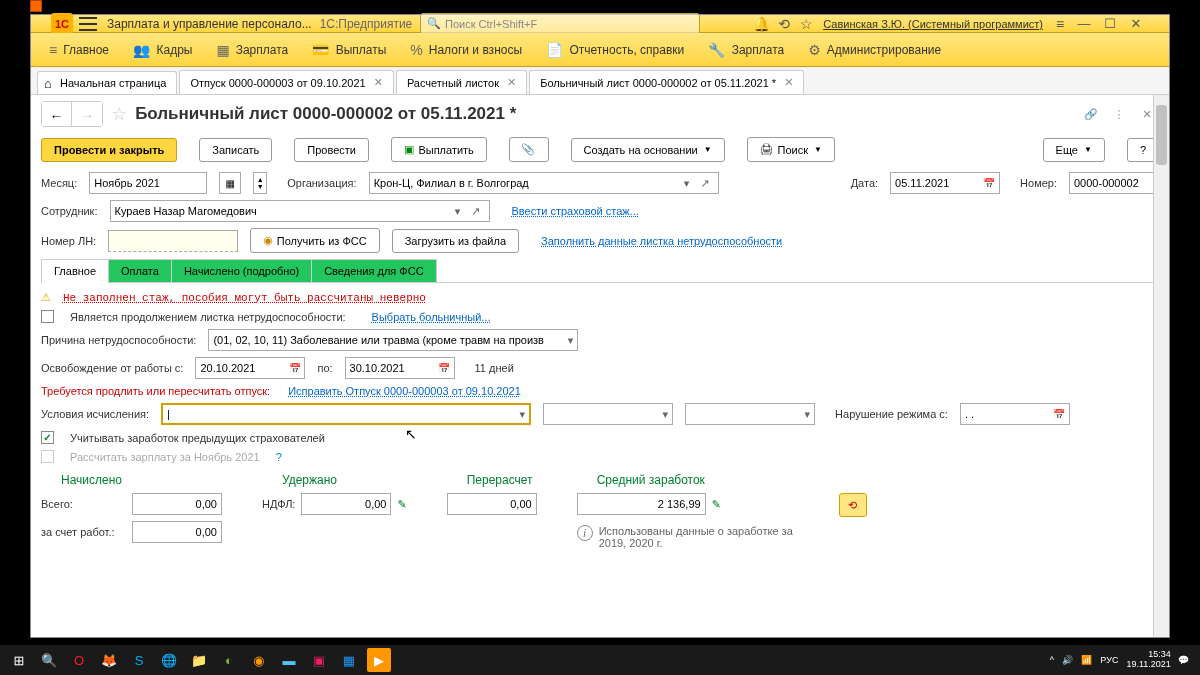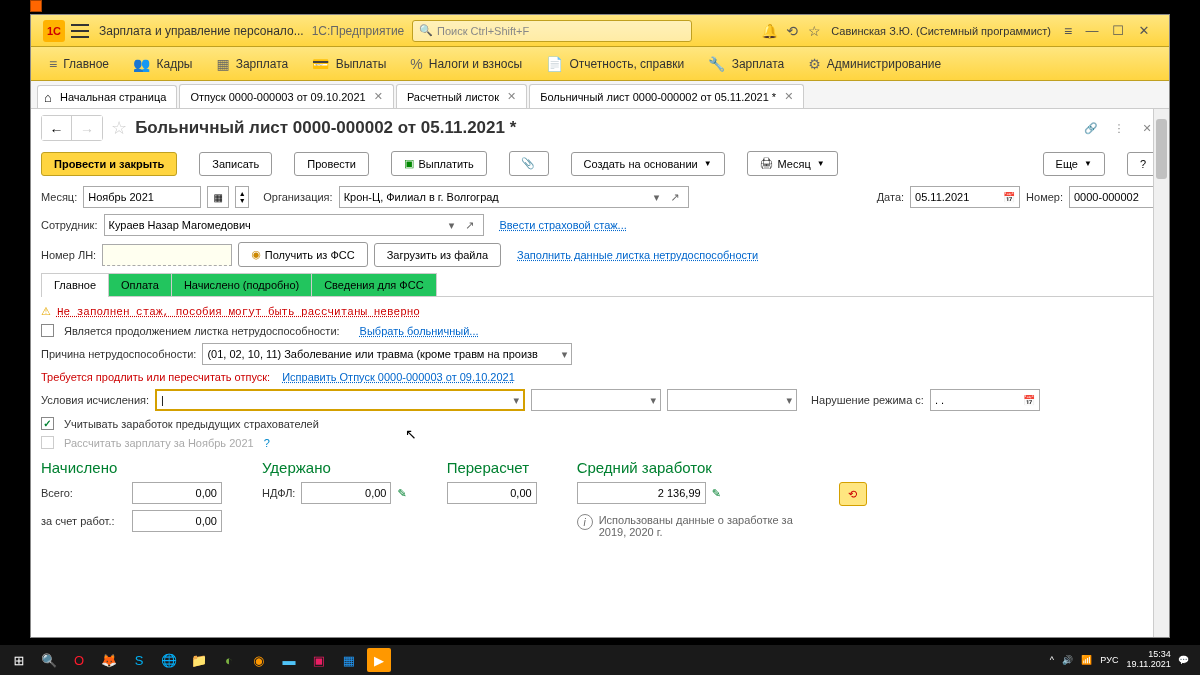--- a/index.html
+++ b/index.html
@@ -1,27 +1,27 @@
 <!DOCTYPE html>
 <html><head>
 <meta charset="utf-8">
 <style>
 * { box-sizing: border-box; margin: 0; padding: 0; font-family: Arial, sans-serif; }
 body { background: #000; width: 1200px; height: 675px; overflow: hidden; position: relative; }
 .window { position: absolute; top: 14px; left: 30px; width: 1140px; height: 624px; background: #fff; border: 1px solid #888; display: flex; flex-direction: column; }
-.titlebar { height: 32px; background: linear-gradient(#ffe680, #ffd540); display: flex; align-items: center; padding: 0 12px; font-size: 12px; border-bottom: 1px solid #c0a020; }
+.titlebar { height: 18px; background: linear-gradient(#ffe680, #ffd540); display: flex; align-items: center; padding: 0 20px; font-size: 12px; border-bottom: 1px solid #c0a020; }
 .titlebar .logo { width: 22px; height: 22px; background: #ffb300; border-radius: 3px; display: flex; align-items: center; justify-content: center; color: #c00; font-weight: bold; font-size: 11px; margin-right: 6px; }
 .titlebar .burger { width: 18px; height: 14px; border-top: 2px solid #333; border-bottom: 2px solid #333; position: relative; margin-right: 10px; cursor: pointer; }
 .titlebar .burger:before { content: ''; position: absolute; top: 4px; left: 0; right: 0; height: 2px; background: #333; }
 .titlebar .title { color: #333; margin-right: 8px; }
 .titlebar .sub { color: #666; margin-right: 8px; }
 .titlebar .search { flex: 0 0 280px; background: rgba(255,255,255,0.5); border: 1px solid #c0a020; height: 22px; border-radius: 3px; padding: 0 6px; display: flex; align-items: center; color: #888; font-size: 11px; }
 .titlebar .spacer { flex: 1; }
 .titlebar .icon { width: 22px; height: 22px; display: flex; align-items: center; justify-content: center; color: #555; cursor: pointer; font-size: 14px; }
-.titlebar .user { font-size: 11px; color: #333; margin: 12px 6px; }
+.titlebar .user { font-size: 11px; color: #333; margin: 12px 6px; text-decoration: underline; }
 .titlebar .wbtn { width: 26px; height: 22px; display: flex; align-items: center; justify-content: center; color: #555; cursor: pointer; font-size: 13px; }
 .menubar { height: 34px; background: linear-gradient(#ffe680, #ffd540); display: flex; align-items: center; padding: 0 6px; font-size: 12px; border-bottom: 1px solid #c0a020; }
 .menubar .item { display: flex; align-items: center; padding: 0 12px; height: 100%; cursor: pointer; color: #333; }
 .menubar .item .mi { margin-right: 6px; color: #666; font-size: 14px; }
 .tabbar { height: 28px; background: #f5f5f5; border-bottom: 1px solid #ccc; display: flex; align-items: flex-end; padding: 0 6px; font-size: 11px; }
 .tabbar .tab { border: 1px solid #ccc; border-bottom: none; background: #fff; padding: 5px 10px; margin-right: 2px; display: flex; align-items: center; cursor: pointer; border-radius: 3px 3px 0 0; position: relative; }
 .tabbar .tab.home { padding-left: 22px; }
 .tabbar .tab.home:before { content: '⌂'; position: absolute; left: 6px; font-size: 13px; }
 .tabbar .tab.active { background: #fff; font-weight: normal; }
 .tabbar .tab .x { margin-left: 8px; color: #888; }
@@ -31,21 +31,21 @@
 .header-row .nav button { width: 30px; height: 24px; border: none; background: #fff; cursor: pointer; font-size: 14px; }
 .header-row .nav button:first-child { border-right: 1px solid #ccc; }
 .header-row .star { font-size: 18px; color: #ccc; margin: 0 8px; cursor: pointer; }
 .header-row h1 { font-size: 17px; font-weight: bold; color: #333; flex: 1; }
 .header-row .ricon { width: 24px; height: 24px; display: flex; align-items: center; justify-content: center; color: #888; cursor: pointer; margin-left: 4px; border: 1px solid transparent; border-radius: 3px; }
 .toolbar { display: flex; align-items: center; padding: 4px 10px; gap: 22px; font-size: 11px; }
 .btn { border: 1px solid #999; background: #fff; padding: 5px 12px; border-radius: 3px; cursor: pointer; font-size: 11px; display: inline-flex; align-items: center; gap: 4px; }
 .btn.primary { background: #ffd540; border-color: #c0a020; font-weight: bold; }
 .btn .caret { font-size: 8px; margin-left: 2px; }
 .form-area { padding: 6px 10px; font-size: 11px; }
-.row { display: flex; align-items: center; margin-bottom: 6px; gap: 6px; }
+.row { display: flex; align-items: center; margin-bottom: 6px; gap: 12px; }
 .lbl { color: #333; }
 .input { border: 1px solid #aaa; height: 22px; padding: 0 4px; background: #fff; font-size: 11px; display: flex; align-items: center; }
 .input.date { width: 110px; position: relative; }
 .input.date:after { content: '📅'; position: absolute; right: 3px; font-size: 10px; color: #888; }
 .input.combo { position: relative; padding-right: 18px; }
 .input.combo:after { content: '▾'; position: absolute; right: 4px; color: #666; }
 .input.ext { position: relative; padding-right: 36px; }
 .input.ext:after { content: '▾  ↗'; position: absolute; right: 4px; color: #666; letter-spacing: 4px; }
 .link { color: #0066cc; text-decoration: underline dotted; cursor: pointer; }
 .tabs2 { display: flex; border-bottom: 1px solid #ccc; margin: 4px 0 8px 0; }
@@ -53,21 +53,21 @@
 .tabs2 .t.active { background: #fff; position: relative; }
 .tabs2 .t.active:after { content: ''; position: absolute; bottom: -1px; left: 0; right: 0; height: 1px; background: #fff; }
 .warn { color: #c00; }
 .warn-link { color: #c00; text-decoration: underline dotted; cursor: pointer; font-family: Liberation Mono, monospace; }
 .chk { width: 13px; height: 13px; border: 1px solid #888; display: inline-flex; align-items: center; justify-content: center; font-size: 10px; margin-right: 4px; }
 .chk.checked:before { content: '✓'; color: #008030; font-weight: bold; }
 .input.yellow { border: 2px solid #d4a000; }
 .disabled { color: #aaa; }
 .summary { display: flex; gap: 40px; margin-top: 10px; }
 .summary .col { display: flex; flex-direction: column; gap: 6px; }
-.summary .h { color: #008030; font-size: 15px; }
+.summary .h { color: #008030; font-size: 12px; margin-left: 20px; }
 .summary .r { display: flex; align-items: center; gap: 6px; }
 .summary .v { border: 1px solid #aaa; height: 22px; width: 90px; text-align: right; padding: 0 4px; display: flex; align-items: center; justify-content: flex-end; }
 .pencil { color: #008030; cursor: pointer; font-size: 11px; }
 .refresh-btn { width: 28px; height: 24px; border: 1px solid #d4a000; background: #ffe680; border-radius: 3px; display: flex; align-items: center; justify-content: center; cursor: pointer; color: #c00; }
 .info-line { display: flex; align-items: flex-start; gap: 6px; color: #666; font-size: 11px; margin-top: 4px; }
 .info-line .ii { width: 16px; height: 16px; border: 1px solid #888; border-radius: 50%; display: flex; align-items: center; justify-content: center; font-size: 10px; font-style: italic; }
 .scrollbar { position: absolute; right: 0; top: 0; bottom: 0; width: 16px; background: #f0f0f0; border-left: 1px solid #ccc; }
 .scrollbar .thumb { position: absolute; left: 2px; right: 2px; top: 10px; height: 60px; background: #c0c0c0; border-radius: 3px; }
 .taskbar { position: absolute; bottom: 0; left: 0; right: 0; height: 30px; background: #1a1a1a; display: flex; align-items: center; padding: 0 4px; }
 .taskbar .tb { width: 24px; height: 24px; margin: 0 3px; display: flex; align-items: center; justify-content: center; color: #fff; font-size: 13px; cursor: pointer; border-radius: 2px; }
@@ -178,21 +178,21 @@
           <span style="color:#080">▣</span>
           <span>Выплатить</span>
         </button>
       <button class="btn">📎</button>
       <button class="btn">
           <span>Создать на основании</span>
           <span class="caret">▼</span>
         </button>
       <button class="btn">
           <span>🖨</span>
-          <span>Месяц</span>
+          <span>Поиск</span>
           <span class="caret">▼</span>
         </button>
       <div style="flex:1"></div>
       <button class="btn">
           <span>Еще</span>
           <span class="caret">▼</span>
         </button>
       <button class="btn">?</button>
     </div>
 
@@ -200,21 +200,21 @@
       <div class="row">
         <span class="lbl">Месяц:</span>
         <div class="input" style="width:118px">Ноябрь 2021</div>
         <span class="sq-btn">▦</span>
         <span class="sq-btn" style="width:14px;flex-direction:column;font-size:7px;line-height:1">▲<br>▼</span>
         <span class="lbl" style="margin-left:8px">Организация:</span>
         <div class="input ext" style="width:350px">Крон-Ц, Филиал в г. Волгоград</div>
         <div style="flex:1"></div>
         <span class="lbl">Дата:</span>
         <div class="input date">05.11.2021</div>
-        <span class="lbl" style="">Номер:</span>
+        <span class="lbl" style="margin-left:8px">Номер:</span>
         <div class="input" style="width:90px">0000-000002</div>
       </div>
 
       <div class="row">
         <span class="lbl">Сотрудник:</span>
         <div class="input ext" style="width:380px">Кураев Назар Магомедович</div>
         <span class="link" style="margin-left:10px">Ввести страховой стаж...</span>
       </div>
 
       <div class="row">
@@ -244,20 +244,27 @@
         <span class="chk"></span>
         <span class="lbl">Является продолжением листка нетрудоспособности:</span>
         <span class="link" style="margin-left:14px">Выбрать больничный...</span>
       </div>
 
       <div class="row">
         <span class="lbl">Причина нетрудоспособности:</span>
         <div class="input combo" style="width:370px">(01, 02, 10, 11) Заболевание или травма (кроме травм на произв</div>
       </div>
 
+      <div class="row">
+        <span class="lbl">Освобождение от работы с:</span>
+        <div class="input date">20.10.2021</div>
+        <span class="lbl">по:</span>
+        <div class="input date">30.10.2021</div>
+        <span class="lbl" style="margin-left:8px">11 дней</span>
+      </div>
 
       <div class="row">
         <span class="warn">Требуется продлить или пересчитать отпуск:</span>
         <span class="link" style="margin-left:6px">Исправить Отпуск 0000-000003 от 09.10.2021</span>
       </div>
 
       <div class="row">
         <span class="lbl">Условия исчисления:</span>
         <div class="input combo yellow" style="width:370px">|</div>
         <div class="input combo" style="width:130px"></div>

